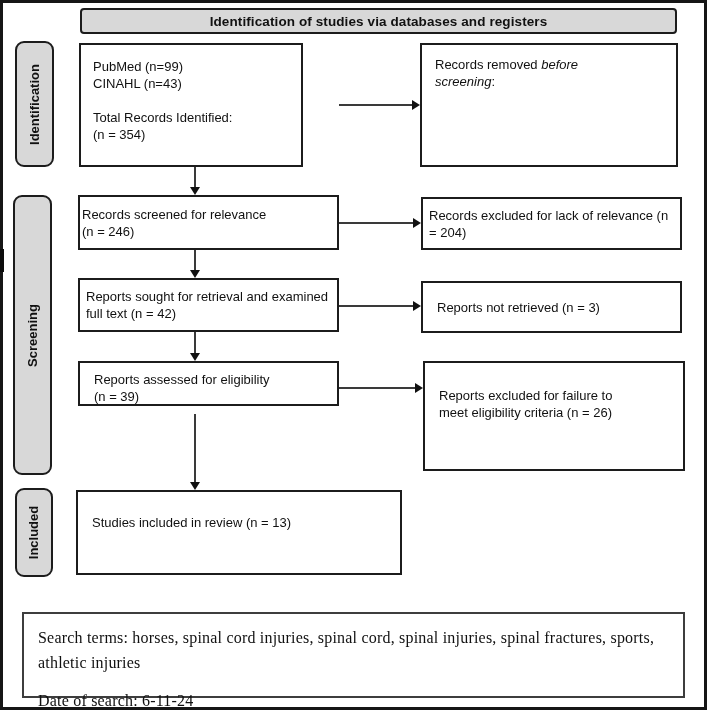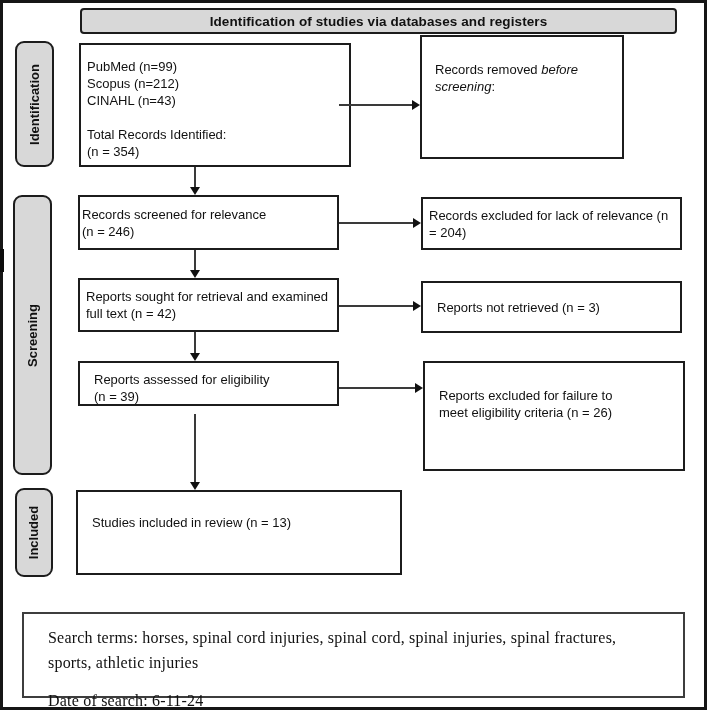--- a/index.html
+++ b/index.html
@@ -41,21 +41,21 @@
     border-top:8px solid #111;
   }
   .arrow-h { position:absolute; height:2px; background:#3a3a3a; }
   .arrow-h::after {
     content:""; position:absolute; right:-8px; top:-4px; width:0; height:0;
     border-top:5px solid transparent; border-bottom:5px solid transparent;
     border-left:8px solid #111;
   }
   .search-box {
     position:absolute; left:22px; top:612px; width:663px; height:86px;
-    border:2px solid #3d3d3d; padding:11px 24px;
+    border:2px solid #3d3d3d; padding:11px 14px;
     font-family:"Liberation Serif", serif; font-size:16px; line-height:25px;
     letter-spacing:.2px;
   }
   .search-box .date-line { margin-top:13px; }
   .border-tick {
     position:absolute; left:0; top:249px; width:4px; height:23px; background:#0d0d0d; z-index:60;
   }
 </style>
 </head>
 <body>
@@ -71,29 +71,28 @@
   <div class="stage-label" style="left:15px; top:41px; width:39px; height:126px;">
     <span class="rot">Identification</span>
   </div>
   <div class="stage-label" style="left:13px; top:195px; width:39px; height:280px;">
     <span class="rot">Screening</span>
   </div>
   <div class="stage-label" style="left:15px; top:488px; width:38px; height:89px;">
     <span class="rot">Included</span>
   </div>
 
-  <div class="fbox" style="left:79px; top:43px; width:272px; height:124px; padding:13px 6px;">
+  <div class="fbox" style="left:79px; top:43px; width:224px; height:124px; padding:13px 12px;">
     <div>PubMed (n=99)</div>
-    <div>Scopus (n=212)</div>
     <div>CINAHL (n=43)</div>
     <div class="gap17">Total Records Identified:</div>
     <div>(n = 354)</div>
   </div>
 
-  <div class="fbox" style="left:420px; top:35px; width:204px; height:124px; padding:24px 13px;">
+  <div class="fbox" style="left:420px; top:43px; width:258px; height:124px; padding:11px 13px;">
     <div class="rm-head">
       <span>Records removed </span><i>before screening</i><span>:</span>
     </div>
   </div>
 
   <div class="fbox" style="left:78px; top:195px; width:261px; height:55px; padding:9px 2px;">
     <div>Records screened for relevance</div>
     <div class="gap6">(n = 246)</div>
   </div>
 

